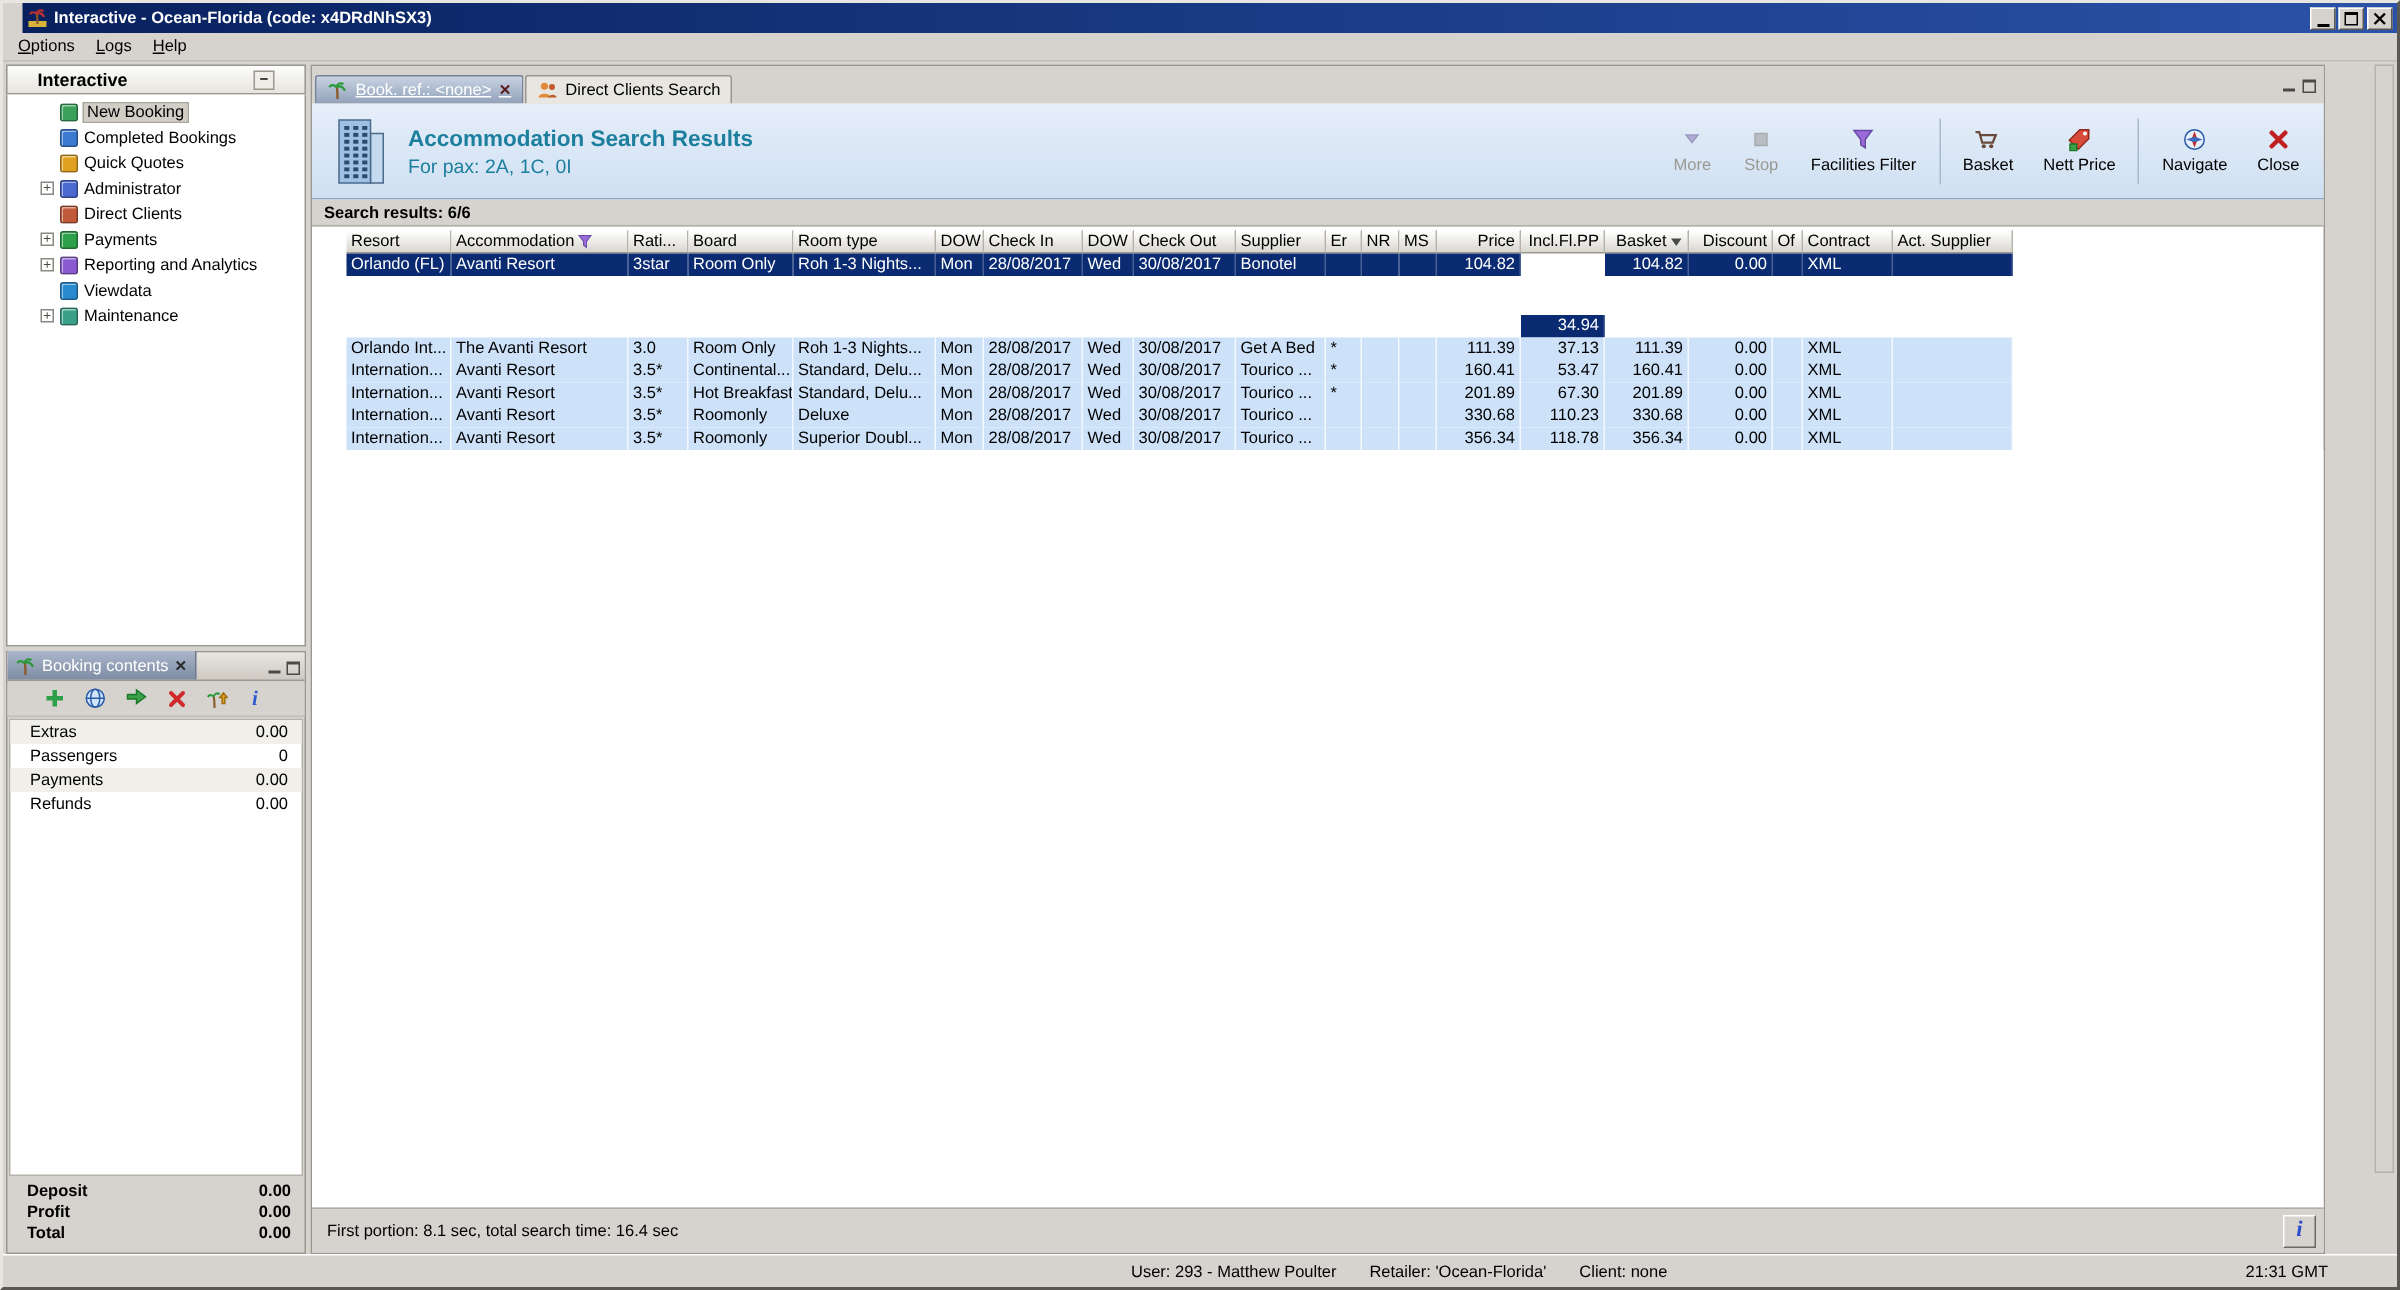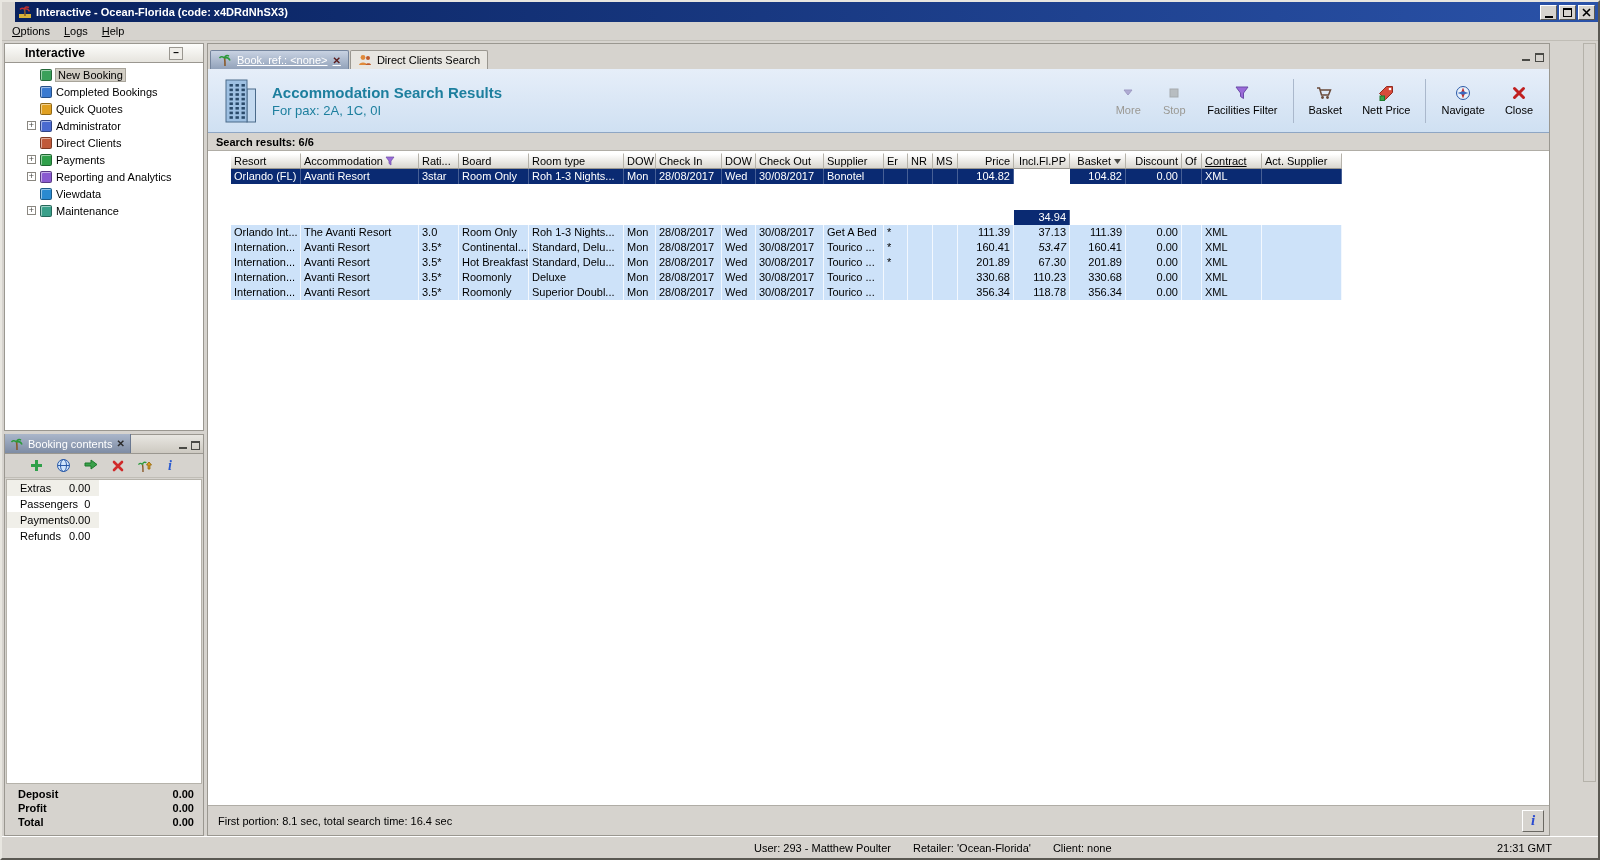--- a/index.html
+++ b/index.html
@@ -35,21 +35,21 @@
   
   .bc-panel { flex:1; margin-top:3px; border:1px solid #9a9790; display:flex; flex-direction:column; background:#d6d3ce; min-height:0; }
   .bc-tabbar { height:19px; display:flex; align-items:flex-end; background:linear-gradient(#e8e6e1,#cdc9c1); border-bottom:1px solid #9a9790; position:relative; }
   .bc-tab { height:19px; display:flex; align-items:center; gap:4px; padding:0 5px; background:linear-gradient(#aab6ca,#7e8ca4); color:#fff; border-right:1px solid #6a7890; }
   .bc-tab .tab-close { color:#2a2a2a; font-weight:bold; font-size:10px; }
   .bc-winbtns { position:absolute; right:3px; top:4px; display:flex; gap:4px; }
   .mini-glyph-min { width:8px; height:2px; background:#4a4a46; margin-top:8px; }
   .mini-glyph-max { width:9px; height:9px; border:1px solid #4a4a46; border-top-width:2px; margin-top:2px; }
   .bc-toolbar { height:24px; display:flex; align-items:center; justify-content:center; gap:9px; background:#d6d3ce; border-bottom:1px solid #c0bdb6; }
   .bc-tool { width:18px; height:18px; display:flex; align-items:center; justify-content:center; }
-  .bc-body { flex:1; background:#fff; border:1px solid #b5b2aa; margin:1px; display:flex; flex-direction:row; min-height:0; }
+  .bc-body { flex:1; background:#fff; border:1px solid #b5b2aa; margin:1px; display:flex; flex-direction:column; min-height:0; }
   .bc-row { height:16px; display:flex; align-items:center; justify-content:space-between; padding:0 9px 0 13px; }
   .bc-row:nth-child(odd) { background:#f0efe9; }
   .bc-fill { flex:1; }
   .bc-totals { padding:3px 9px 5px 13px; }
   .bc-total-row { height:14px; display:flex; justify-content:space-between; font-weight:bold; }
 
   
   .main { flex:1; display:flex; flex-direction:column; min-width:0; margin-right:30px; border:1px solid #9a9790; background:#fff; }
   .edit-tabbar { height:25px; flex:0 0 auto; background:#d6d3ce; display:flex; align-items:flex-end; padding-left:2px; position:relative; }
   .etab { height:19px; display:flex; align-items:center; gap:5px; padding:0 7px; border:1px solid #9a9790; border-bottom:none; border-radius:2px 2px 0 0; background:#e8e6e1; margin-right:1px; white-space:nowrap; }
@@ -484,21 +484,21 @@
                   <polygon points="1,2 8,2 4.5,7" fill="#4a4a46"></polygon>
                 </svg>
               </span>
             </div>
             <div class="hcell num" style="width: 56px;">
               <span>Discount</span>
             </div>
             <div class="hcell" style="width: 20px;">
               <span>Of</span>
             </div>
-            <div class="hcell" style="width: 60px; text-decoration: underline;">
+            <div class="hcell" style="width: 60px;">
               <span>Contract</span>
             </div>
             <div class="hcell" style="width: 80px;">
               <span>Act. Supplier</span>
             </div>
           </div>
           <div class="grid-row data sel">
             <div class="cell" style="width: 70px;">Orlando (FL)</div>
             <div class="cell" style="width: 118px;">Avanti Resort</div>
             <div class="cell" style="width: 40px;">3star</div>
@@ -550,21 +550,21 @@
             <div class="cell" style="width: 95px;">Standard, Delu...</div>
             <div class="cell" style="width: 32px;">Mon</div>
             <div class="cell" style="width: 66px;">28/08/2017</div>
             <div class="cell" style="width: 34px;">Wed</div>
             <div class="cell" style="width: 68px;">30/08/2017</div>
             <div class="cell" style="width: 60px;">Tourico ...</div>
             <div class="cell" style="width: 24px;">*</div>
             <div class="cell" style="width: 25px;"></div>
             <div class="cell" style="width: 25px;"></div>
             <div class="cell num" style="width: 56px;">160.41</div>
-            <div class="cell num" style="width: 56px; font-style: italic;">53.47</div>
+            <div class="cell num" style="width: 56px;">53.47</div>
             <div class="cell num" style="width: 56px;">160.41</div>
             <div class="cell num" style="width: 56px;">0.00</div>
             <div class="cell" style="width: 20px;"></div>
             <div class="cell" style="width: 60px;">XML</div>
             <div class="cell" style="width: 80px;"></div>
           </div>
           <div class="grid-row data">
             <div class="cell" style="width: 70px;">Internation...</div>
             <div class="cell" style="width: 118px;">Avanti Resort</div>
             <div class="cell" style="width: 40px;">3.5*</div>

